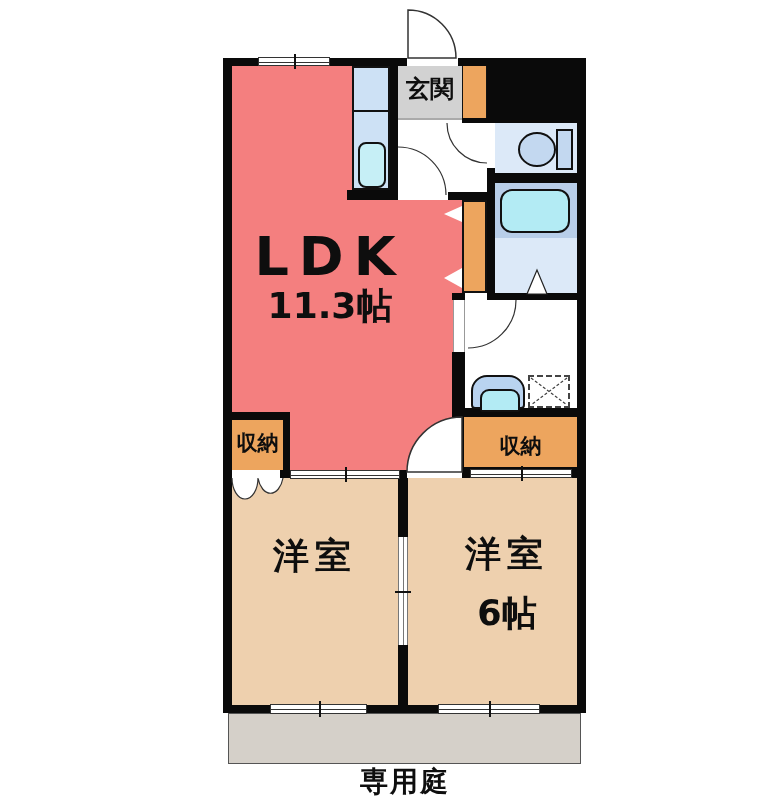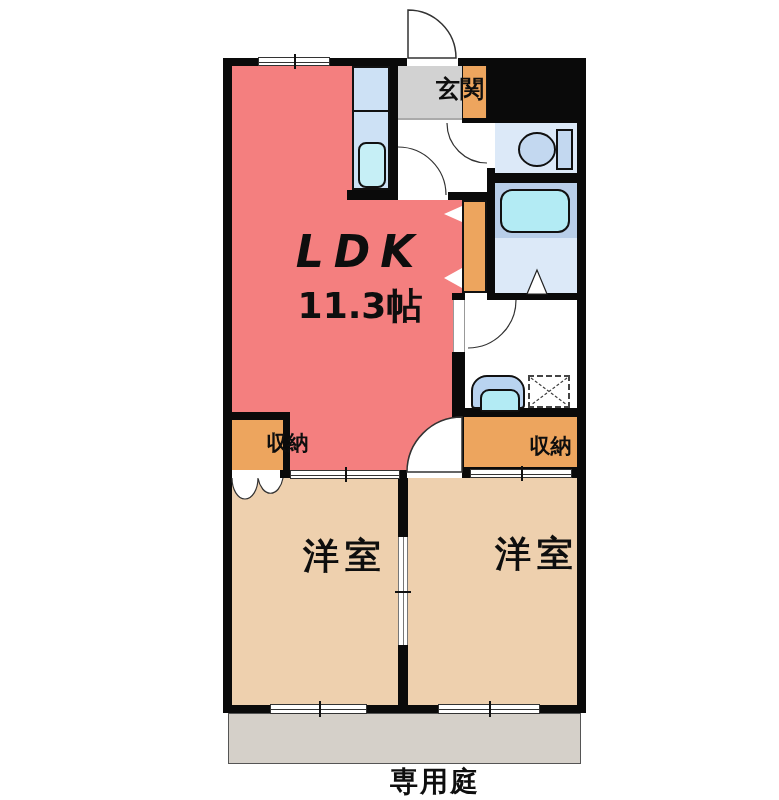--- a/index.html
+++ b/index.html
@@ -28,21 +28,21 @@
   .washer-pan{background:#fff;border:2px dashed #444;}
   .win{background:#fff;border:1px solid #333;}
   .win .mid{position:absolute;left:0;right:0;top:50%;border-top:1px solid #333;}
   .win .tick{position:absolute;left:50%;top:-4px;bottom:-4px;border-left:2px solid #111;}
   .slider-v{background:#fff;border-left:1px solid #777;border-right:1px solid #777;}
   .slider-v .mid{position:absolute;top:0;bottom:0;left:50%;border-left:1px solid #777;}
   .slider-v .tick{position:absolute;top:50%;left:-4px;right:-4px;border-top:2px solid #111;}
   .gap{background:#fff;}
   .doorleaf{background:#fff;border-left:1px solid #999;border-right:1px solid #999;}
   .step-line{border-top:2px solid #aaa;}
-  .lbl{position:absolute;color:#0e0e0e;font-weight:800;text-align:center;line-height:1;white-space:nowrap;margin-left:30px;}
+  .lbl{position:absolute;color:#0e0e0e;font-weight:800;text-align:center;line-height:1;white-space:nowrap;}
   svg.overlay{position:absolute;left:0;top:0;pointer-events:none;}
 </style>
 </head>
 <body>
 
 <div id="stage">
 
   <div class="abs room-ldk" style="left:232px;top:66px;width:120px;height:404px;"></div>
   <div class="abs room-ldk" style="left:352px;top:200px;width:46px;height:270px;"></div>
   <div class="abs room-ldk" style="left:398px;top:200px;width:64px;height:270px;"></div>
@@ -152,26 +152,27 @@
     <path d="M 398 147 A 48 48 0 0 1 446 195" fill="none" stroke="#333" stroke-width="1.2"></path>
     <path d="M 516 300 A 48 48 0 0 1 468 348" fill="none" stroke="#333" stroke-width="1.2"></path>
     <path d="M 462 472 L 407 472 A 55 55 0 0 1 462 417 Z" fill="#ffffff" stroke="#333" stroke-width="1.5"></path>
     <path d="M 232 478 A 13 21 0 0 0 258 478 A 13 21 0 0 0 283 478" fill="#ffffff" stroke="#333" stroke-width="1.2"></path>
     <path d="M 537 270 L 527 294 L 547 294 Z" fill="#ffffff" stroke="#222" stroke-width="1.2"></path>
     <path d="M 462 206 L 444 214 L 462 222 Z" fill="#ffffff"></path>
     <path d="M 462 268 L 444 278 L 462 288 Z" fill="#ffffff"></path>
     <path d="M 531 378 L 567 405 M 567 378 L 531 405" fill="none" stroke="#444" stroke-width="1.2" stroke-dasharray="3,2"></path>
   </svg>
 
-  <div class="lbl" style="left:240px;top:230px;width:180px;font-size:44px;letter-spacing:10px;font-style:italic;">LDK</div>
+  <div class="lbl" style="left:240px;top:230px;width:180px;font-size:54px;letter-spacing:10px;">LDK</div>
   <div class="lbl" style="left:232px;top:288px;width:196px;font-size:36px;text-align:center;">11.3帖</div>
 
   <div class="lbl" style="left:398px;top:77px;width:64px;font-size:24px;">玄関</div>
 
   <div class="lbl" style="left:230px;top:433px;width:55px;font-size:21px;">収納</div>
   <div class="lbl" style="left:464px;top:436px;width:113px;font-size:21px;">収納</div>
 
   <div class="lbl" style="left:240px;top:538px;width:150px;font-size:36px;letter-spacing:6px;">洋室</div>
 
   <div class="lbl" style="left:432px;top:536px;width:150px;font-size:36px;letter-spacing:6px;">洋室</div>
+  <div class="lbl" style="left:432px;top:596px;width:150px;font-size:35px;">6帖</div>
 
   <div class="lbl" style="left:300px;top:768px;width:210px;font-size:28px;letter-spacing:2px;">専用庭</div>
 </div>
 
 </body></html>

